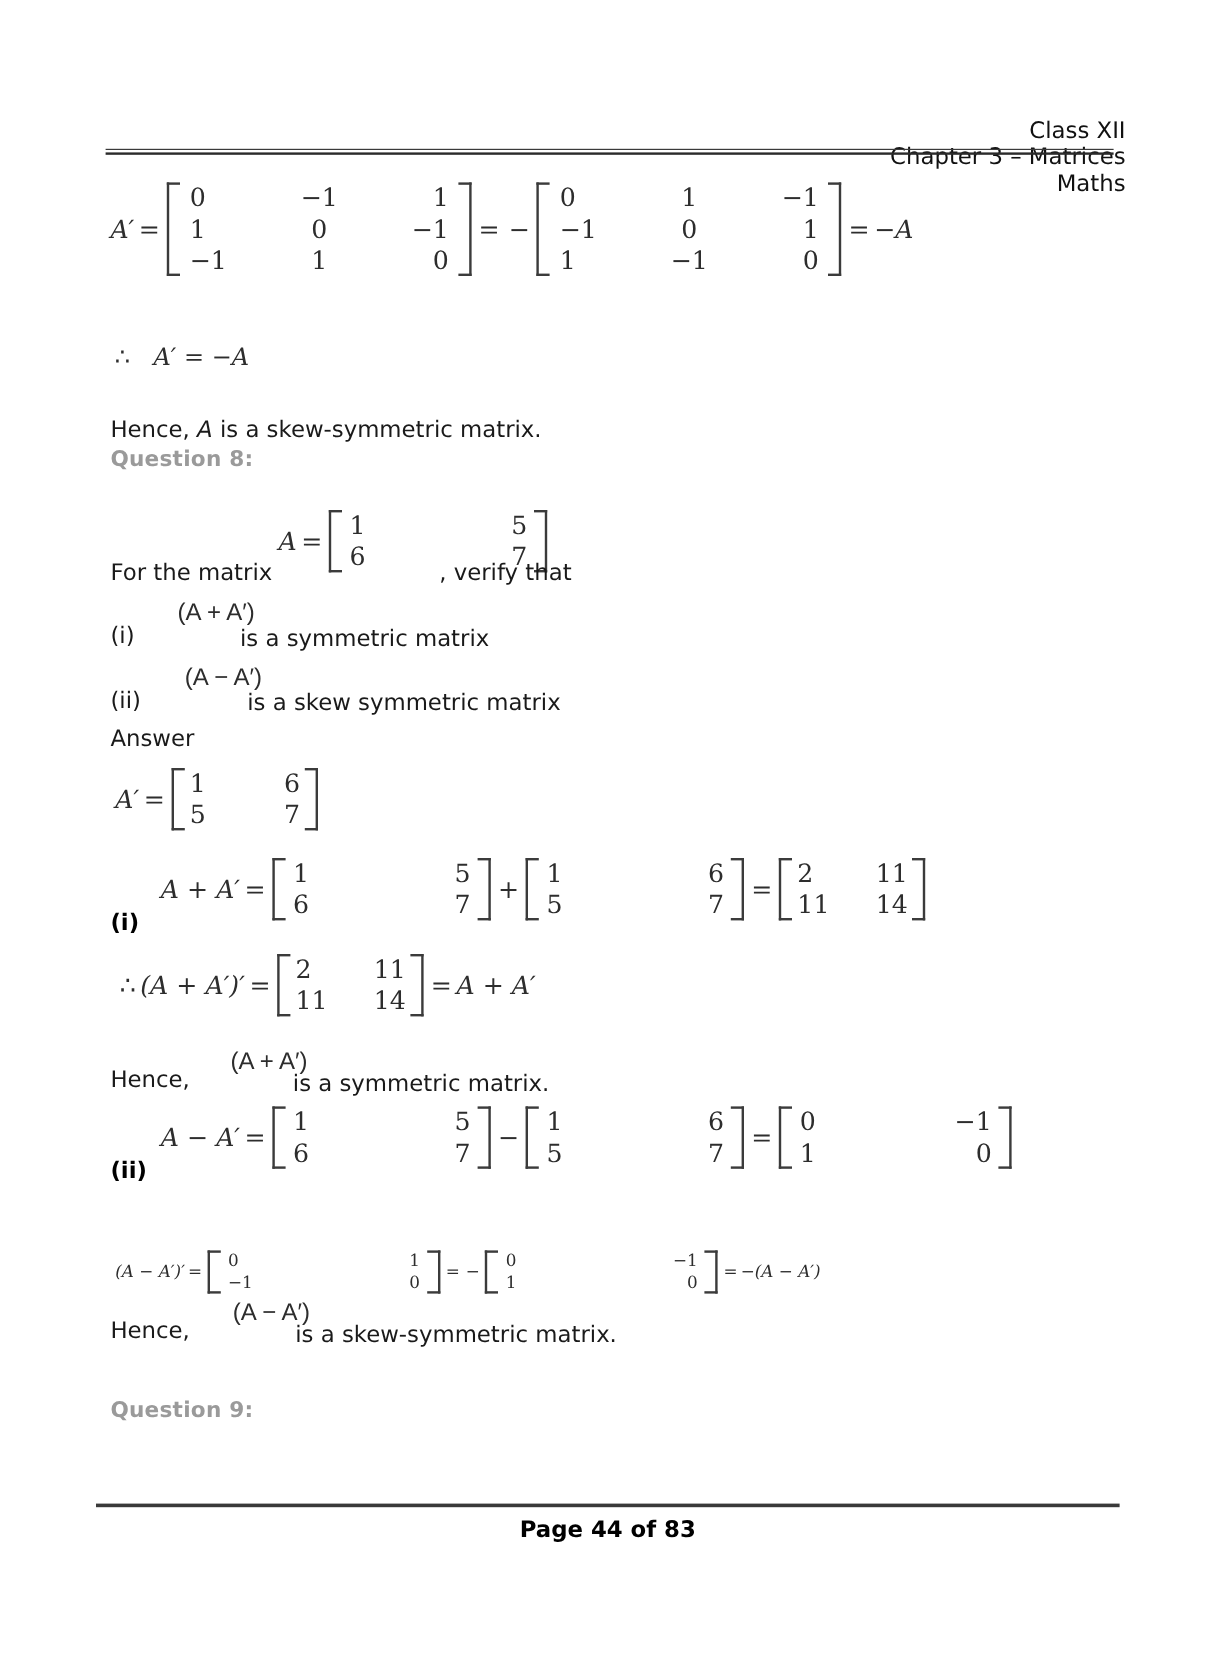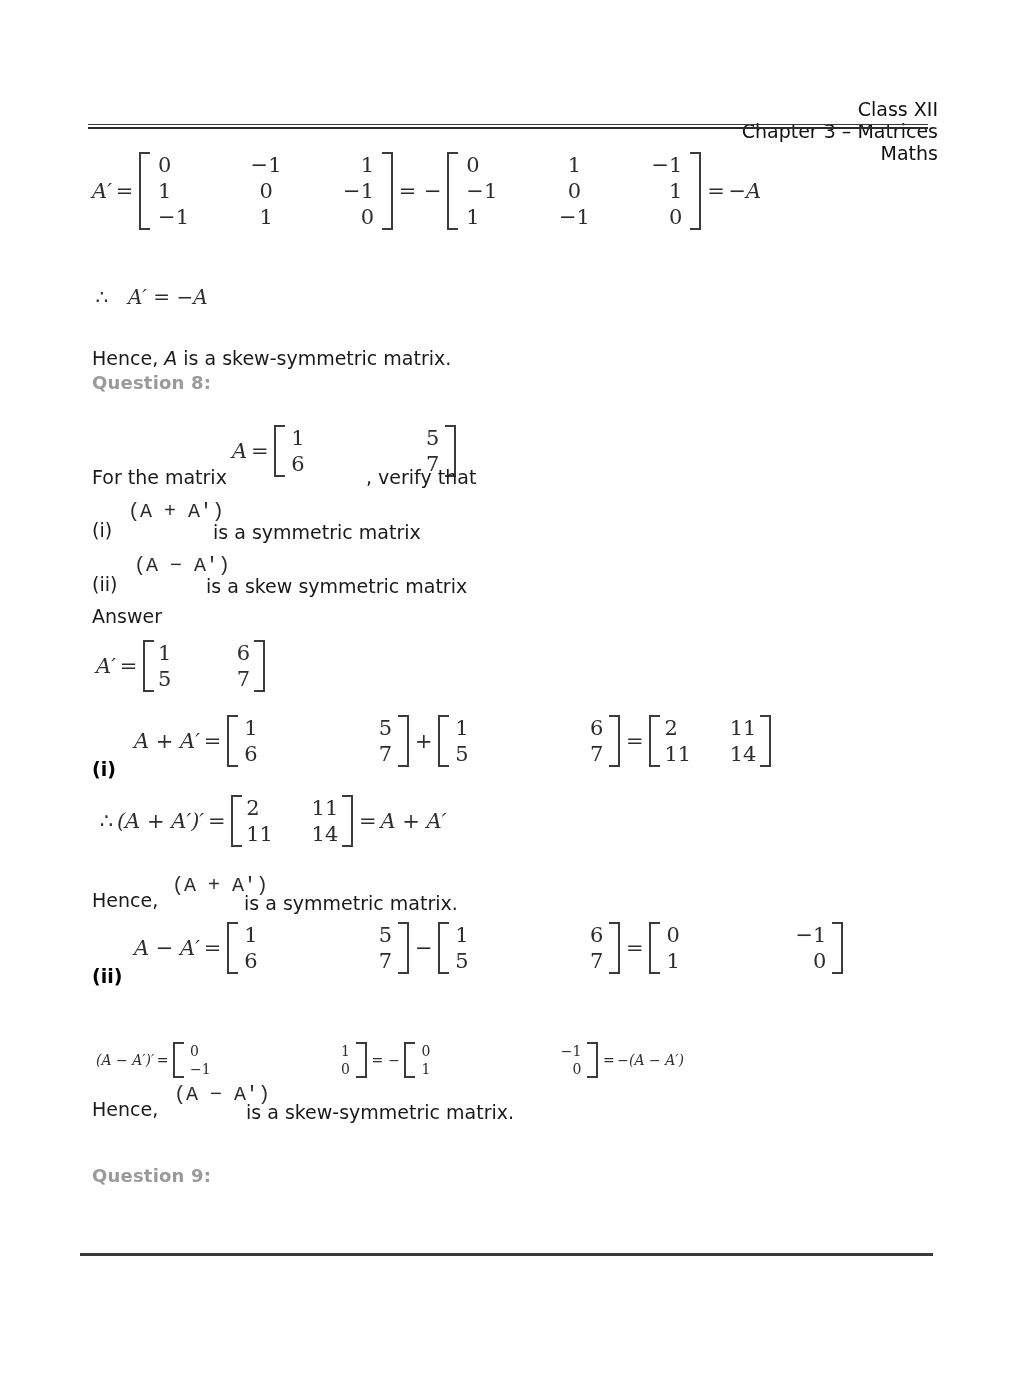--- a/index.html
+++ b/index.html
@@ -159,23 +159,24 @@
   .m-w3 td:first-child { text-align: left; padding-left: 8px; }
   .m-w3 td:last-child  { text-align: right; padding-right: 8px; }
 
   .m-sm td { width: 46px; }
   .m-sm td:first-child { text-align: left; padding-left: 4px; }
   .m-sm td:last-child  { text-align: right; padding-right: 4px; }
 
   .inline-math {
     display: inline-flex;
     align-items: center;
-    font-family: Liberation Mono, monospace;
+    font-family: Liberation Sans, sans-serif;
     color: #2d2d2d;
     white-space: nowrap;
+    margin-left: 20px;
   }
   .raised {
     position: relative;
     top: -7px;
   }
 </style>
 </head>
 <body>
 
 <div class="page">
@@ -278,21 +279,21 @@
     </span>
   </div>
   <div class="prose" style="left:366px; top:465px;">
     <span>, verify that</span>
   </div>
 
   <div class="prose" style="left:92px; top:518px;">
     <span>(i)</span>
   </div>
   <div class="inline-math raised" style="position:absolute; left:128px; top:500px; font-size:20px;">(A + A′)</div>
-  <div class="prose" style="left:200px; top:520px;margin-left:13px;">is a symmetric matrix</div>
+  <div class="prose" style="left:200px; top:520px;">is a symmetric matrix</div>
 
   <div class="prose" style="left:92px; top:572px;">
     <span>(ii)</span>
   </div>
   <div class="inline-math raised" style="position:absolute; left:134px; top:554px; font-size:20px;">(A − A′)</div>
   <div class="prose" style="left:206px; top:574px;">is a skew symmetric matrix</div>
 
   <div class="prose" style="left:92px; top:604px;">Answer</div>
 
   <div class="math" style="left:96px; top:640px; font-size:21px;">
@@ -501,14 +502,15 @@
 
   <div class="prose" style="left:92px; top:1097px;">
     <span>Hence, </span>
   </div>
   <div class="inline-math" style="position:absolute; left:174px; top:1083px; font-size:20px;">(A − A′)</div>
   <div class="prose" style="left:246px; top:1100px;">is a skew-symmetric matrix.</div>
 
   <div class="qhead" style="left:92px; top:1165px;">Question 9:</div>
 
   <div class="footer-rule"></div>
+  <div class="footer-text">Page 44 of 83</div>
 
 </div>
 
 </body></html>

